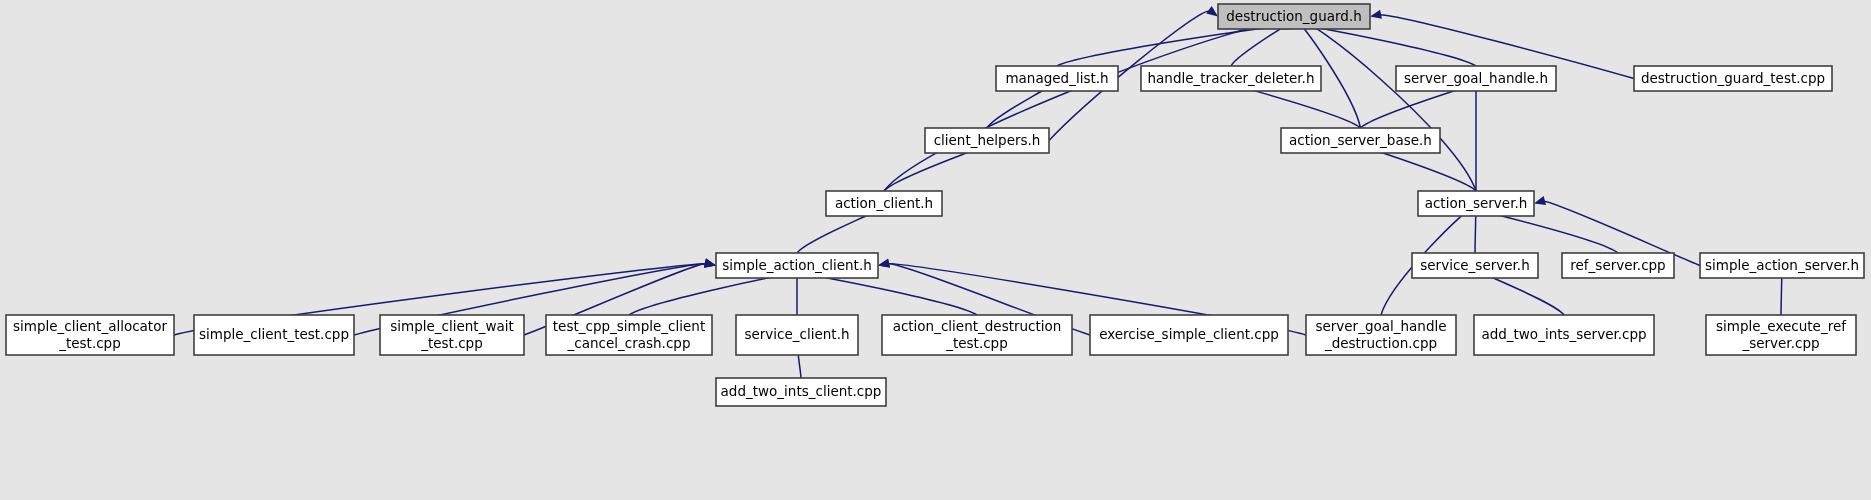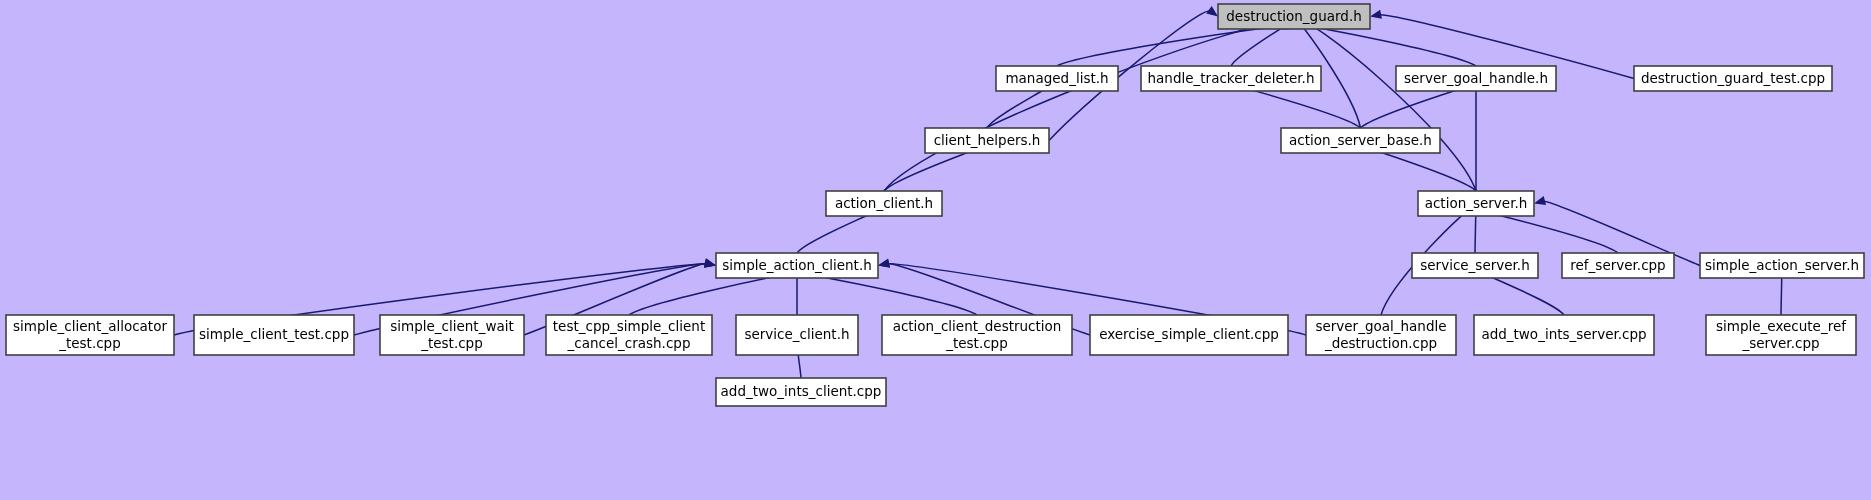--- a/index.html
+++ b/index.html
@@ -7,21 +7,21 @@
     padding: 0;
     background: #ffffff;
   }
   body {
     font-family: "DejaVu Sans", sans-serif;
   }
   #graph-wrap {
     position: relative;
     width: 1871px;
     height: 500px;
-    background: #c4b5fd;
+    background: #e5e5e5;
     overflow: hidden;
   }
   svg#dep-graph {
     display: block;
     width: 1871px;
     height: 500px;
   }
   .node-box {
     fill: #ffffff;
     stroke: #404040;

